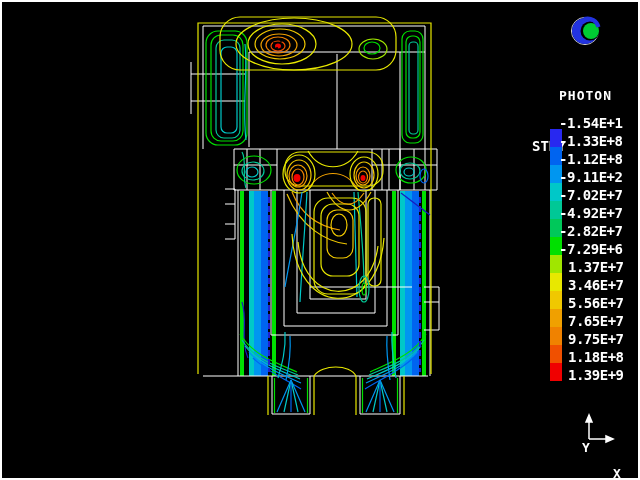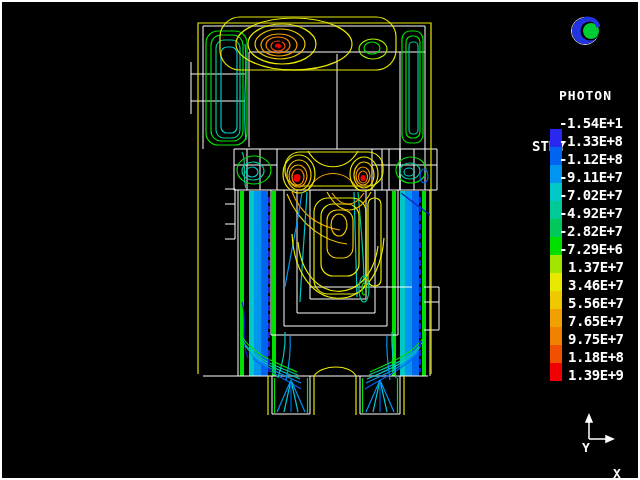--- a/index.html
+++ b/index.html
@@ -187,21 +187,21 @@
     <div class="sw" style="top: 271px; background-color: rgb(232, 232, 0);"></div>
     <div class="sw" style="top: 289px; background-color: rgb(240, 200, 0);"></div>
     <div class="sw" style="top: 307px; background-color: rgb(240, 160, 0);"></div>
     <div class="sw" style="top: 325px; background-color: rgb(240, 130, 0);"></div>
     <div class="sw" style="top: 343px; background-color: rgb(240, 80, 0);"></div>
     <div class="sw" style="top: 361px; background-color: rgb(240, 0, 0);"></div>
 
     <div class="lv neg" style="top:113px">-1.54E+1</div>
     <div class="lv neg" style="top:131px">-1.33E+8</div>
     <div class="lv neg" style="top:149px">-1.12E+8</div>
-    <div class="lv neg" style="top:167px">-9.11E+7</div>
+    <div class="lv neg" style="top:167px">-9.11E+2</div>
     <div class="lv neg" style="top:185px">-7.02E+7</div>
     <div class="lv neg" style="top:203px">-4.92E+7</div>
     <div class="lv neg" style="top:221px">-2.82E+7</div>
     <div class="lv neg" style="top:239px">-7.29E+6</div>
     <div class="lv pos" style="top:257px">1.37E+7</div>
     <div class="lv pos" style="top:275px">3.46E+7</div>
     <div class="lv pos" style="top:293px">5.56E+7</div>
     <div class="lv pos" style="top:311px">7.65E+7</div>
     <div class="lv pos" style="top:329px">9.75E+7</div>
     <div class="lv pos" style="top:347px">1.18E+8</div>

